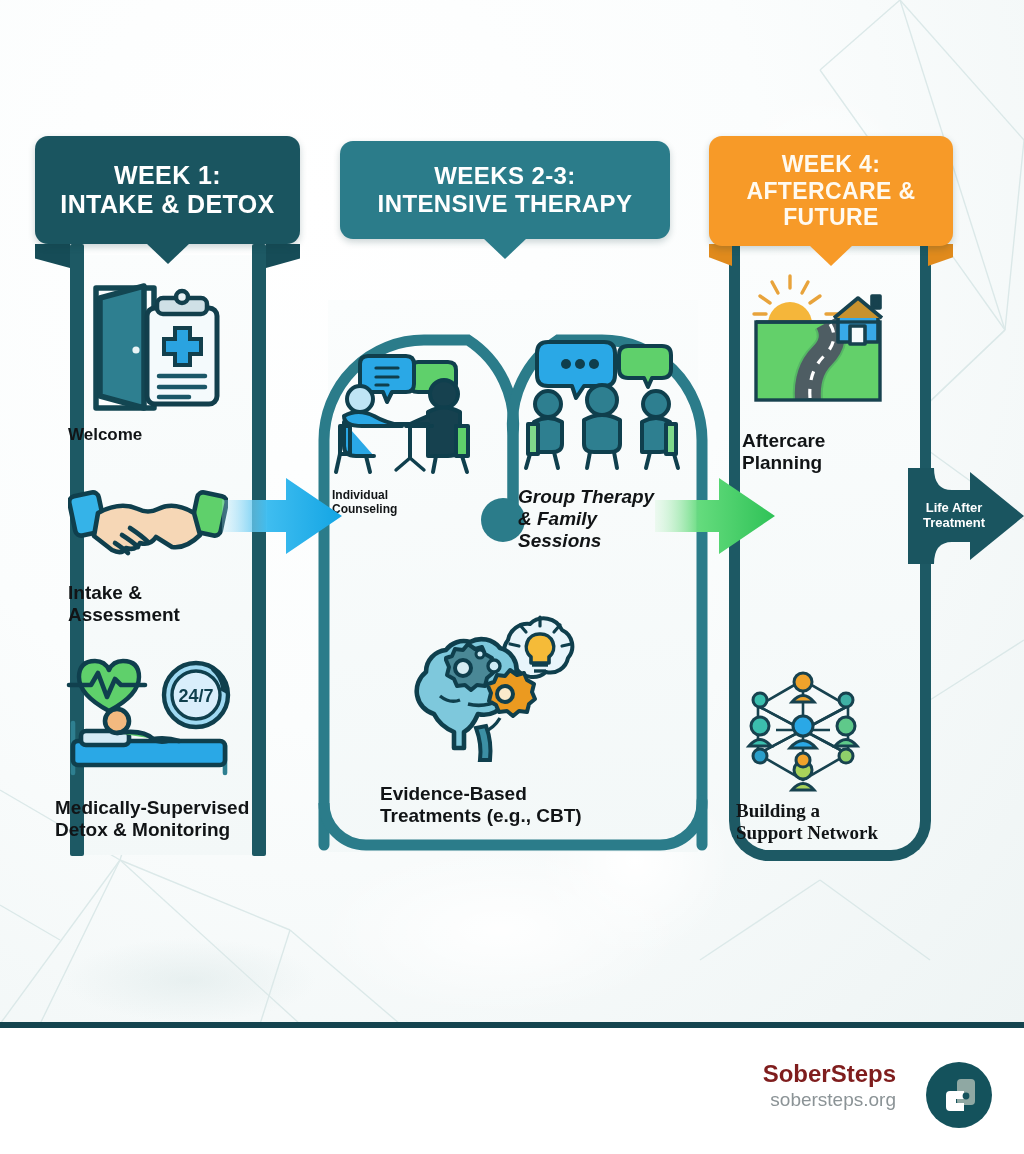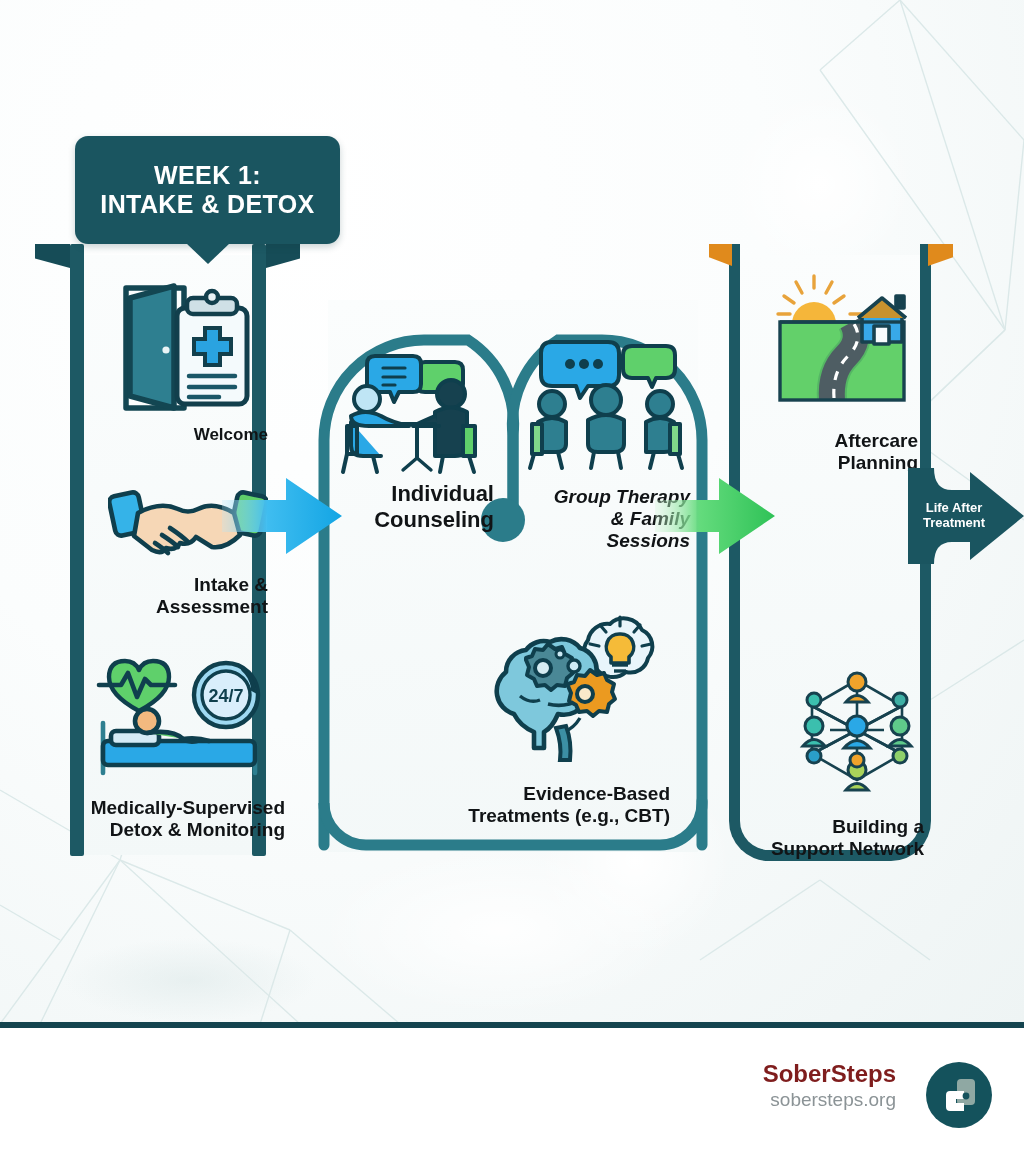--- a/index.html
+++ b/index.html
@@ -55,21 +55,21 @@
     content: "";
     position: absolute;
     left: 50%;
     bottom: -20px;
     margin-left: -22px;
     width: 0; height: 0;
     border-left: 22px solid transparent;
     border-right: 22px solid transparent;
     border-top: 21px solid currentColor;
   }
-  #banner1 { left: 35px;  top: 136px; width: 265px; height: 108px; background: #1a5560; color: #1a5560; font-size: 25px; margin-left: 40px; }
+  #banner1 { left: 35px;  top: 136px; width: 265px; height: 108px; background: #1a5560; color: #1a5560; font-size: 25px; }
   #banner2 { left: 340px; top: 141px; width: 330px; height: 98px;  background: #2b7c8a; color: #2b7c8a; font-size: 24px; }
   #banner3 { left: 709px; top: 136px; width: 244px; height: 110px; background: #f79a28; color: #f79a28; font-size: 23px; }
   #banner1 .btxt, #banner2 .btxt { color: #ffffff; }
   #banner3 .btxt { color: #fffaf0; }
 
   
   .rail {
     position: absolute;
     background: #1d5964;
     z-index: 2;
@@ -94,21 +94,21 @@
     background: linear-gradient(175deg, #fbfdfd 0%, #f3f8f8 100%);
     z-index: 1;
   }
 
   
   .arch-frame { position: absolute; left: 318px; top: 285px; width: 390px; height: 575px; z-index: 2; }
 
   
   .item {
     position: absolute;
-    text-align: right;
+    text-align: left;
     z-index: 5;
   }
   .item .cap {
     font-weight: bold;
     color: #111416;
     line-height: 1.16;
     margin-top: 6px;
   }
   .icon-box { margin: 0 auto; }
 
@@ -225,21 +225,21 @@
           <rect x="4" y="14" width="30" height="40" rx="6" fill="#35b3e8" transform="rotate(-12 19 34)"></rect>
           <rect x="126" y="14" width="30" height="40" rx="6" fill="#5fd06b" transform="rotate(12 141 34)"></rect>
           <path d="M30 33 q22 -12 40 -4 q10 5 20 0 q16 -8 36 4 l6 22 q-14 14 -28 12 l-16 -10
                    q-6 9 -16 6 q-4 8 -14 5 q-4 7 -14 2 l-18 -14 z" fill="#f6d7b6"></path>
           <path d="M62 48 q12 8 18 14"></path>
           <path d="M54 55 q11 7 16 12"></path>
           <path d="M47 63 q9 6 13 10"></path>
         </g>
       </svg>
     </div>
-    <div class="cap" style="font-size:19px; margin-top:0;">Intake &amp;<br>Assessment</div>
+    <div class="cap" style="font-size:19px; margin-top:8px;">Intake &amp;<br>Assessment</div>
   </div>
 
   <div class="item" style="left:55px; top:645px; width:230px;">
     <div class="icon-box">
       <svg width="200" height="140" viewBox="0 0 200 140">
         <g stroke="#0f3f4d" stroke-width="4.4" fill="none" stroke-linejoin="round" stroke-linecap="round">
           <path d="M24 32 q0 -16 16 -16 q10 0 14 9 q4 -9 14 -9 q16 0 16 16 q0 18 -30 34 q-30 -16 -30 -34 z" fill="#5fd06b"></path>
           <path d="M14 40 h22 l7 -12 l9 24 l8 -18 l6 6 h24" stroke="#10404e" stroke-width="4.6" fill="none"></path>
         </g>
         <g>
@@ -270,20 +270,23 @@
 
       <path d="M6 560 V155 A100 100 0 0 1 106 55 h44 A100 100 0 0 1 195 150 V230"></path>
 
       <path d="M384 560 V155 A100 100 0 0 0 284 55 h-44 A100 100 0 0 0 195 150 V230"></path>
 
       <path d="M6 520 V518 A42 42 0 0 0 48 560 h294 A42 42 0 0 0 384 518 V516"></path>
     </g>
   </svg>
   <div style="position:absolute; left:481px; top:498px; width:44px; height:44px; border-radius:50%; background:#2b7c8a; z-index:4;"></div>
 
+  <div class="banner" id="banner2">
+    <span class="btxt">WEEKS 2-3:<br>INTENSIVE THERAPY</span>
+  </div>
 
   <div class="item" style="left:332px; top:352px; width:162px;">
     <div class="icon-box">
       <svg width="155" height="125" viewBox="0 0 155 125">
         <g stroke="#0f3f4d" stroke-width="4" fill="none" stroke-linejoin="round" stroke-linecap="round">
           <path d="M86 10 h30 q8 0 8 8 v14 q0 8 -8 8 h-8 l-3 8 l-5 -8 h-14 q-8 0 -8 -8 v-14 q0 -8 8 -8 z" fill="#5fd06b"></path>
           <path d="M36 4 h38 q8 0 8 8 v20 q0 8 -8 8 h-14 l-5 10 l-4 -10 h-15 q-8 0 -8 -8 v-20 q0 -8 8 -8 z" fill="#2aa8e6"></path>
           <g stroke="#0f3f4d" stroke-width="3.2" stroke-linecap="round">
             <path d="M44 16 h22"></path>
               <path d="M44 25 h22"></path>
@@ -302,21 +305,21 @@
           <path d="M96 64 q-14 6 -22 10 h26" fill="#16414f"></path>
           <path d="M124 74 h12 v30 h-12 z" fill="#5fd06b"></path>
           <path d="M130 104 l5 16" fill="none"></path>
             <path d="M104 104 l-3 16" fill="none"></path>
           <path d="M62 72 h34" stroke-width="4"></path>
           <path d="M78 72 v34" stroke-width="4"></path>
           <path d="M64 118 l14 -12 l14 12" fill="none" stroke-width="3.4"></path>
         </g>
       </svg>
     </div>
-    <div class="cap" style="font-size:22px; margin-top:0;">Individual<br>Counseling</div>
+    <div class="cap" style="font-size:12px; margin-top:8px;">Individual<br>Counseling</div>
   </div>
 
   <div class="item" style="left:518px; top:338px; width:172px;">
     <div class="icon-box">
       <svg width="168" height="138" viewBox="0 0 168 138">
         <g stroke="#0f3f4d" stroke-width="4" stroke-linejoin="round" stroke-linecap="round">
           <path d="M110 8 h34 q9 0 9 9 v14 q0 9 -9 9 h-10 l-4 9 l-4 -9 h-16 q-9 0 -9 -9 v-14 q0 -9 9 -9 z" fill="#5fd06b"></path>
           <path d="M30 4 h56 q11 0 11 11 v22 q0 11 -11 11 h-20 l-8 12 l-4 -12 h-24 q-11 0 -11 -11 v-22 q0 -11 11 -11 z" fill="#2aa8e6"></path>
           <g fill="#0f3f4d" stroke="none">
             <circle cx="48" cy="26" r="5"></circle>
@@ -392,20 +395,23 @@
       </svg>
     </div>
     <div class="cap" style="font-size:19px; margin-top:4px;">Evidence-Based<br>Treatments (e.g., CBT)</div>
   </div>
 
   <div class="col-plate" style="left:740px; top:255px; width:180px; height:595px;"></div>
   <div class="col-frame" style="left:729px; top:244px; width:202px; height:617px;"></div>
   <div class="rail-cap" style="left:709px; top:244px; width:23px; height:22px; clip-path:polygon(0 0,100% 0,100% 100%,0 60%); background:#e08a1c;"></div>
   <div class="rail-cap" style="left:928px; top:244px; width:25px; height:22px; clip-path:polygon(0 0,100% 0,100% 60%,0 100%); background:#e08a1c;"></div>
 
+  <div class="banner" id="banner3">
+    <span class="btxt">WEEK 4:<br>AFTERCARE &amp;<br>FUTURE</span>
+  </div>
 
   <div class="item" style="left:742px; top:272px; width:176px;">
     <div class="icon-box">
       <svg width="152" height="134" viewBox="0 0 152 134">
         <g stroke="#e8a33b" stroke-width="3.4" stroke-linecap="round">
           <path d="M48 4 v12"></path>
             <path d="M30 10 l6 11"></path>
             <path d="M18 24 l10 7"></path>
           <path d="M66 10 l-6 11"></path>
             <path d="M78 24 l-10 7"></path>
@@ -467,21 +473,21 @@
               <path d="M56 122 q11 -13 22 0 z"></path>
             </g>
           <circle cx="24" cy="32" r="7" fill="#3bbfae"></circle>
           <circle cx="110" cy="32" r="7" fill="#3fb0a5"></circle>
           <circle cx="24" cy="88" r="7" fill="#2a9ec9"></circle>
           <circle cx="110" cy="88" r="7" fill="#8fd06a"></circle>
           <circle cx="67" cy="92" r="7" fill="#f0a32b"></circle>
         </g>
       </svg>
     </div>
-    <div class="cap" style="font-size:19px; margin-top:18px;">Building a<br>Support Network</div>
+    <div class="cap" style="font-size:19px; margin-top:2px;font-family:Liberation Serif, serif;">Building a<br>Support Network</div>
   </div>
 
   <svg class="arrow" style="left:222px; top:470px;" width="122" height="92" viewBox="0 0 122 92">
     <defs>
       <linearGradient id="gblue" x1="0" y1="0" x2="1" y2="0">
         <stop offset="0%" stop-color="#b9e8fb" stop-opacity=".25"></stop>
         <stop offset="38%" stop-color="#3fbdf0"></stop>
         <stop offset="100%" stop-color="#13a5e4"></stop>
       </linearGradient>
     </defs>

